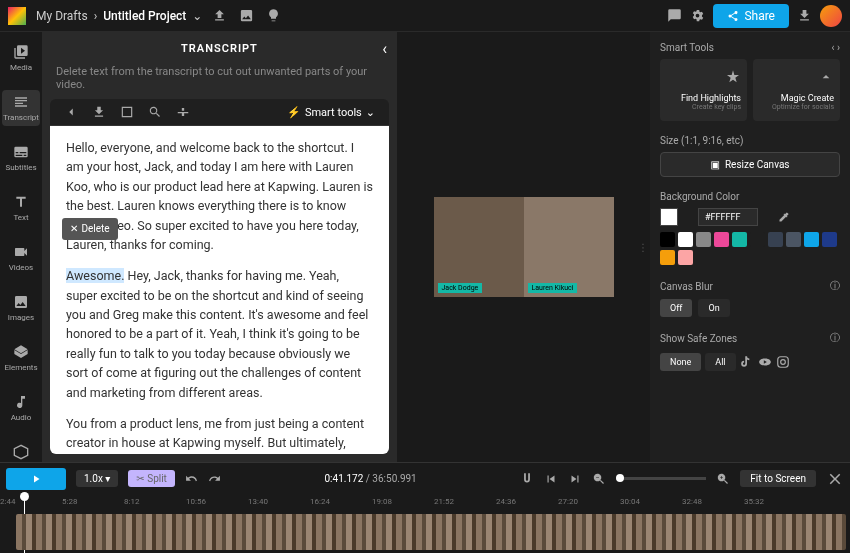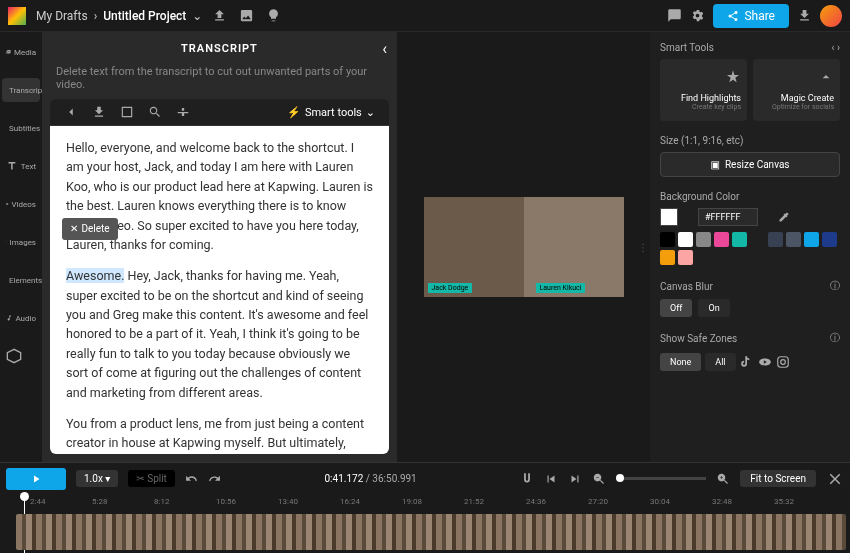--- a/index.html
+++ b/index.html
@@ -9,43 +9,43 @@
 .breadcrumb{display:flex;align-items:center;gap:6px;font-size:12px;color:#ccc}
 .breadcrumb .proj{color:#fff;font-weight:500}
 .topbar-icons{display:flex;gap:12px;align-items:center}
 .topbar-icons svg{width:15px;height:15px;fill:#aaa;cursor:pointer}
 .topbar-right{margin-left:auto;display:flex;align-items:center;gap:8px}
 .btn-share{background:#0ea5e9;color:#fff;border:none;padding:5px 14px;border-radius:4px;font-size:12px;display:flex;align-items:center;gap:5px;cursor:pointer}
 .btn-export{background:#14b8a6;color:#000;border:none;padding:5px 18px;border-radius:4px;font-size:12px;font-weight:500;display:flex;align-items:center;gap:5px;cursor:pointer}
 .avatar{width:22px;height:22px;border-radius:50%;background:linear-gradient(135deg,#f59e0b,#ef4444)}
 .main{display:flex;height:430px}
 .sidebar{width:42px;background:#1a1a1a;display:flex;flex-direction:column;align-items:center;padding-top:8px;gap:14px}
-.sidebar-item{display:flex;flex-direction:row;align-items:center;gap:3px;cursor:pointer;padding:4px;border-radius:4px;width:38px}
+.sidebar-item{display:flex;flex-direction:column;align-items:center;gap:3px;cursor:pointer;padding:4px;border-radius:4px;width:38px}
 .sidebar-item.active{background:#333}
 .sidebar-item svg{width:16px;height:16px;fill:#aaa}
 .sidebar-item span{font-size:8px;color:#aaa}
 .panel{width:355px;background:#2a2a2a;display:flex;flex-direction:column}
 .panel-head{display:flex;align-items:center;justify-content:center;padding:10px;position:relative}
 .panel-head h3{font-size:11px;font-weight:600;letter-spacing:1px}
 .panel-head .collapse{position:absolute;right:10px;cursor:pointer}
 .panel-sub{padding:0 14px 8px;font-size:11px;color:#888}
 .panel-toolbar{display:flex;align-items:center;padding:6px 14px;gap:14px;border-bottom:1px solid #333;background:#1f1f1f;border-radius:6px 6px 0 0;margin:0 8px}
 .panel-toolbar svg{width:14px;height:14px;fill:#aaa;cursor:pointer}
 .smart-tools-btn{margin-left:auto;font-size:11px;color:#fff;display:flex;align-items:center;gap:4px;cursor:pointer}
 .transcript{flex:1;background:#fff;color:#333;margin:0 8px 8px;padding:12px 16px;font-size:12.5px;line-height:1.55;overflow-y:auto;border-radius:0 0 6px 6px;position:relative}
 .transcript p{margin-bottom:12px}
 .highlight{background:#cfe8ff}
 .del-badge{position:absolute;background:#555;color:#fff;font-size:10px;padding:3px 8px;border-radius:3px;display:flex;align-items:center;gap:3px;left:12px;top:92px}
 .preview{flex:1;background:#1a1a1a;display:flex;align-items:center;justify-content:center;position:relative}
-.video-frame{width:200px;height:100px;background:#7a6858;position:relative;display:flex}
+.video-frame{width:180px;height:100px;background:#7a6858;position:relative;display:flex}
 .person{flex:1;position:relative}
 .p1{background:#6b5a4a}
 .p2{background:#8a7868}
 .name-tag{position:absolute;bottom:4px;left:4px;background:#14b8a6;color:#000;font-size:7px;padding:1px 4px}
-.name-tag.r{background:#14b8a6;left:12px}
+.name-tag.r{background:#14b8a6;left:4px}
 .drag-handle{position:absolute;right:2px;top:50%;color:#555;font-size:10px;transform:translateY(-50%)}
 .right-panel{width:200px;background:#1f1f1f;padding:10px;overflow-y:auto}
 .rp-tabs{display:flex;gap:14px;font-size:10px;color:#888;border-bottom:1px solid #333;padding-bottom:8px;margin-bottom:10px}
 .rp-tabs .active{color:#fff;border-bottom:2px solid #fff;padding-bottom:7px;margin-bottom:-8px}
 .rp-section{margin-bottom:14px}
 .rp-label{font-size:10px;color:#aaa;margin-bottom:6px;display:flex;align-items:center;justify-content:space-between}
 .rp-cards{display:flex;gap:6px}
 .rp-card{flex:1;background:#2a2a2a;border-radius:4px;padding:10px 6px;text-align:right;cursor:pointer}
 .rp-card svg{width:16px;height:16px;fill:#aaa;margin-bottom:4px}
 .rp-card .t{font-size:9px;color:#fff}
@@ -57,31 +57,31 @@
 .color-preview{width:18px;height:18px;background:#fff;border:1px solid #444}
 .hex{background:#2a2a2a;border:1px solid #444;color:#fff;font-size:9px;padding:3px 6px;width:60px}
 .toggle-row{display:flex;gap:6px}
 .toggle{background:#2a2a2a;padding:4px 10px;font-size:9px;border-radius:3px;cursor:pointer}
 .toggle.active{background:#444}
 .safe-icons{display:flex;gap:4px;margin-top:8px;align-items:center}
 .safe-icons svg{width:14px;height:14px;fill:#aaa}
 .playbar{height:32px;background:#1a1a1a;display:flex;align-items:center;padding:0 6px;gap:10px;border-top:1px solid #333}
 .play-btn{background:#0ea5e9;width:60px;height:22px;display:flex;align-items:center;justify-content:center;border-radius:3px;cursor:pointer}
 .speed{background:#333;padding:3px 8px;font-size:10px;border-radius:3px;cursor:pointer}
-.split{background:#000000;padding:3px 8px;font-size:10px;color:#666;border-radius:3px}
+.split{background:#c4b5fd;padding:3px 8px;font-size:10px;color:#666;border-radius:3px}
 .time{font-size:10px;color:#aaa;margin-left:auto;margin-right:auto}
 .time .cur{color:#fff}
 .pb-icons{display:flex;gap:10px;align-items:center}
 .pb-icons svg{width:14px;height:14px;fill:#aaa;cursor:pointer}
 .zoom-slider{width:90px;height:3px;background:#444;position:relative}
 .zoom-slider::before{content:"";position:absolute;left:0;width:8px;height:8px;background:#fff;border-radius:50%;top:-3px}
 .fit{background:#333;padding:3px 10px;font-size:10px;border-radius:3px;cursor:pointer}
 .close-x{cursor:pointer}
 .timeline{height:59px;background:#1a1a1a;position:relative}
-.tl-ruler{height:18px;display:flex;font-size:8px;color:#777;position:relative;padding-left:30px}
+.tl-ruler{height:18px;display:flex;font-size:8px;color:#777;position:relative;}
 .tl-tick{width:62px;padding-top:3px}
 .tl-track{height:36px;margin:2px 4px 0 16px;background:repeating-linear-gradient(90deg,#8a7562 0,#8a7562 6px,#5a4a3a 6px,#5a4a3a 10px,#9a8572 10px,#9a8572 16px,#4a3a2a 16px,#4a3a2a 20px);border-radius:2px;position:relative}
 .playhead{position:absolute;left:24px;top:0;width:1px;height:59px;background:#fff}
 .playhead::before{content:"";position:absolute;top:-2px;left:-4px;width:9px;height:9px;background:#fff;border-radius:50%}
 .chev{display:inline-block}
 </style>
 </head>
 <body>
 
 <div class="topbar">

